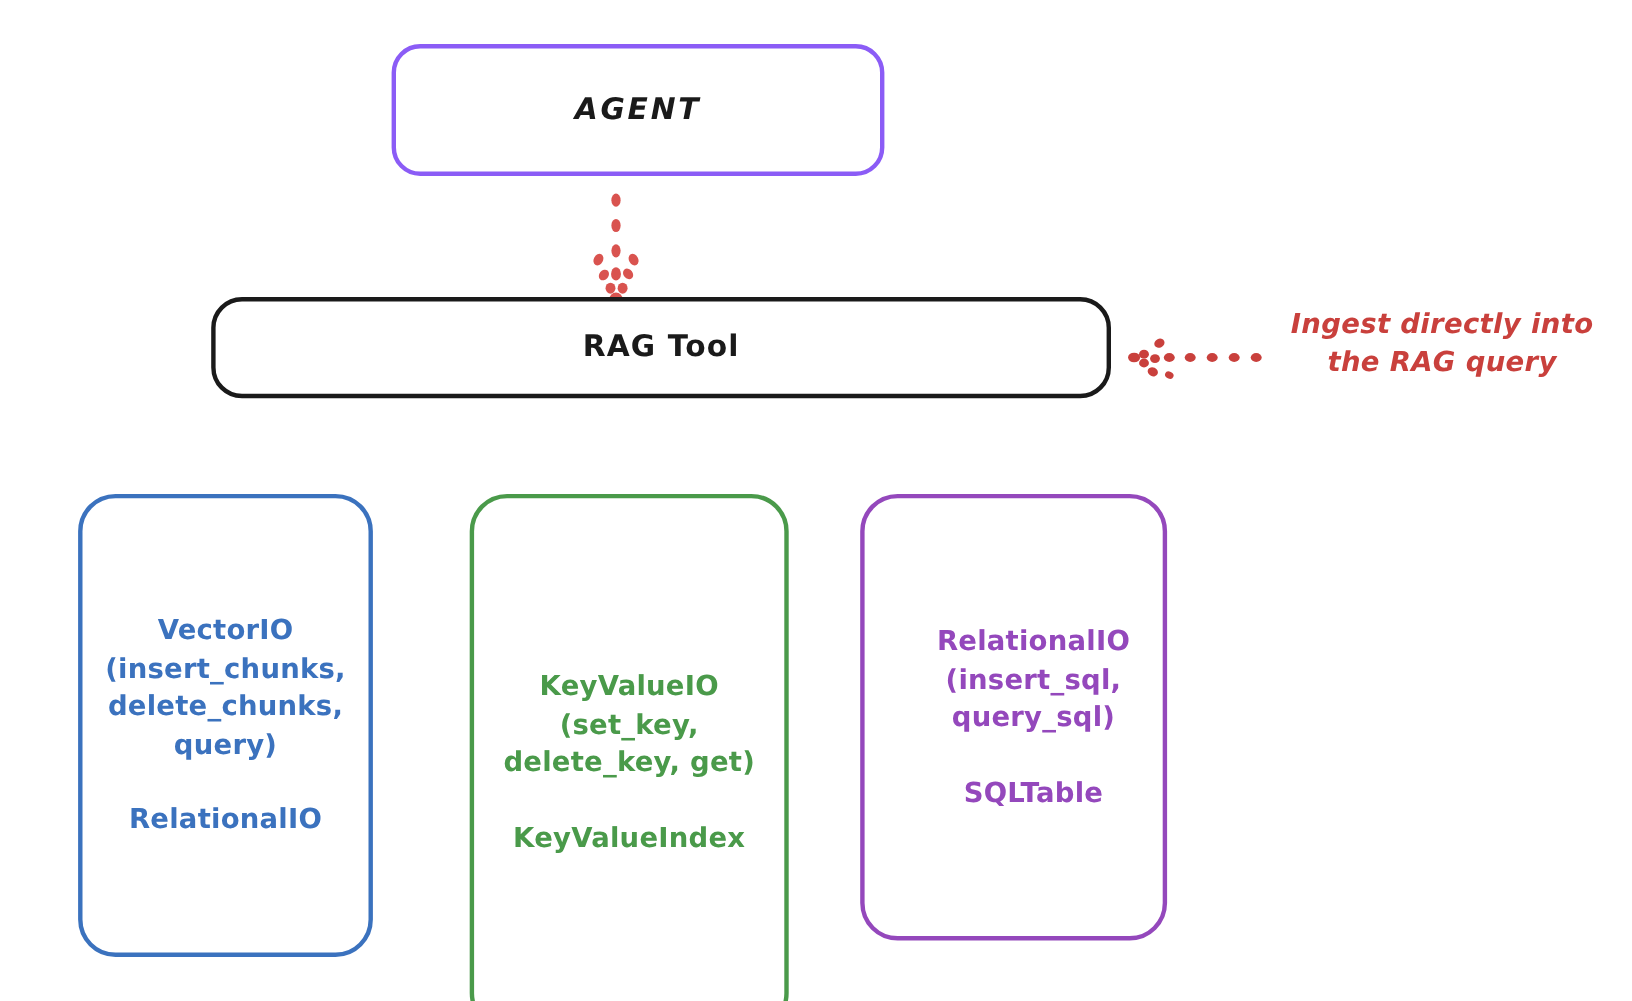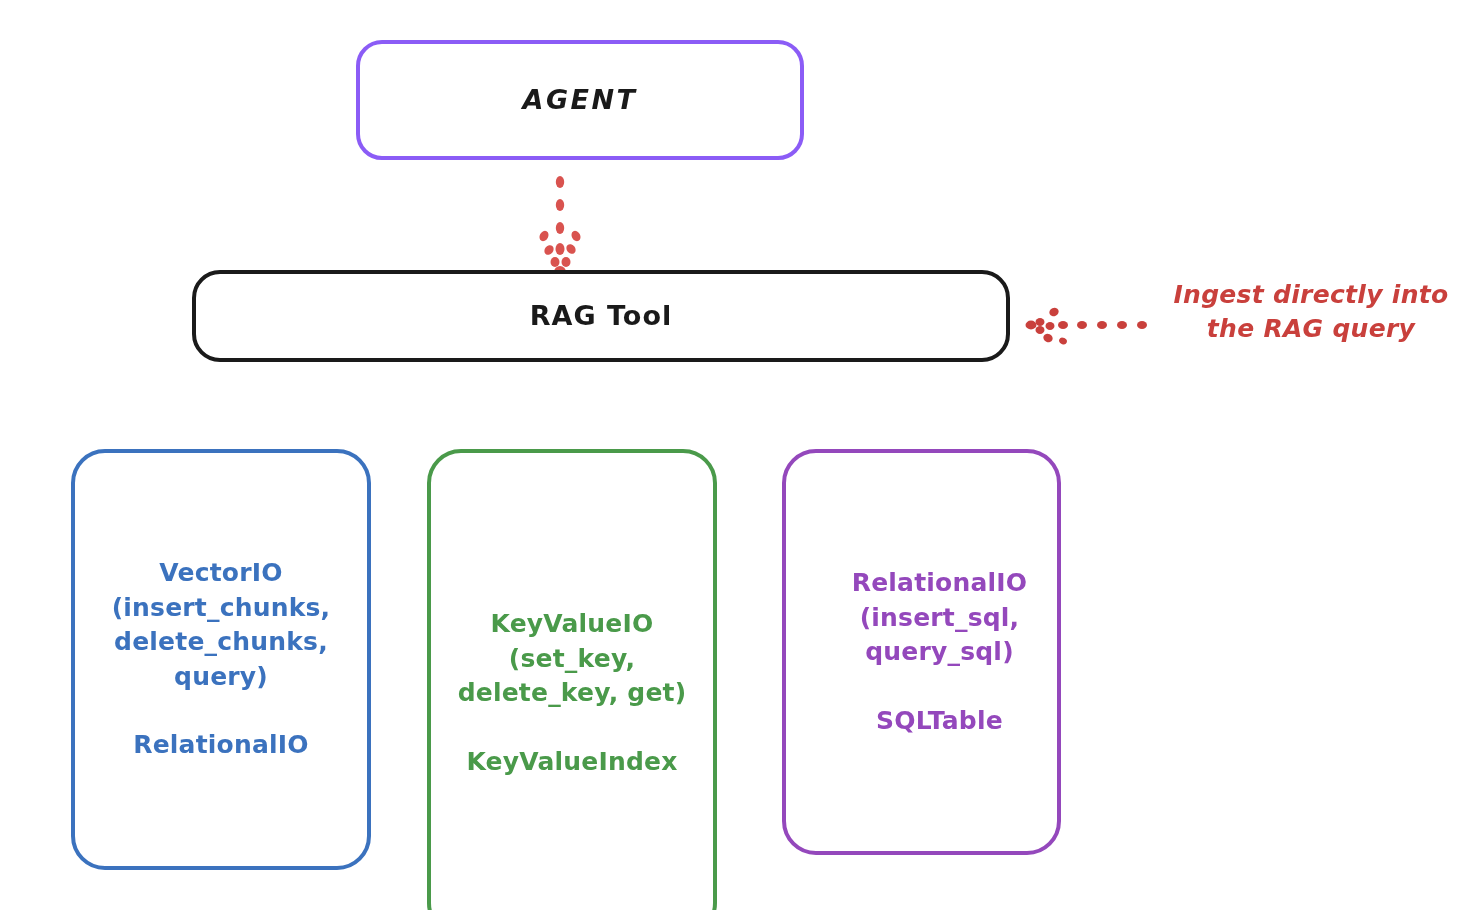--- a/index.html
+++ b/index.html
@@ -79,21 +79,21 @@
   .card .node-label {
     font-size: 25px;
     font-weight: 600;
     letter-spacing: 0.2px;
     line-height: 1.38;
   }
 
   #vectorio-node {
     left: 71px;
     top: 449px;
-    width: 300px;
+    width: 268px;
     height: 421px;
     border-color: #3b72be;
   }
   #vectorio-node .node-label { color: #3b72be; }
 
   #keyvalueio-node {
     left: 427px;
     top: 449px;
     width: 290px;
     height: 488px;

